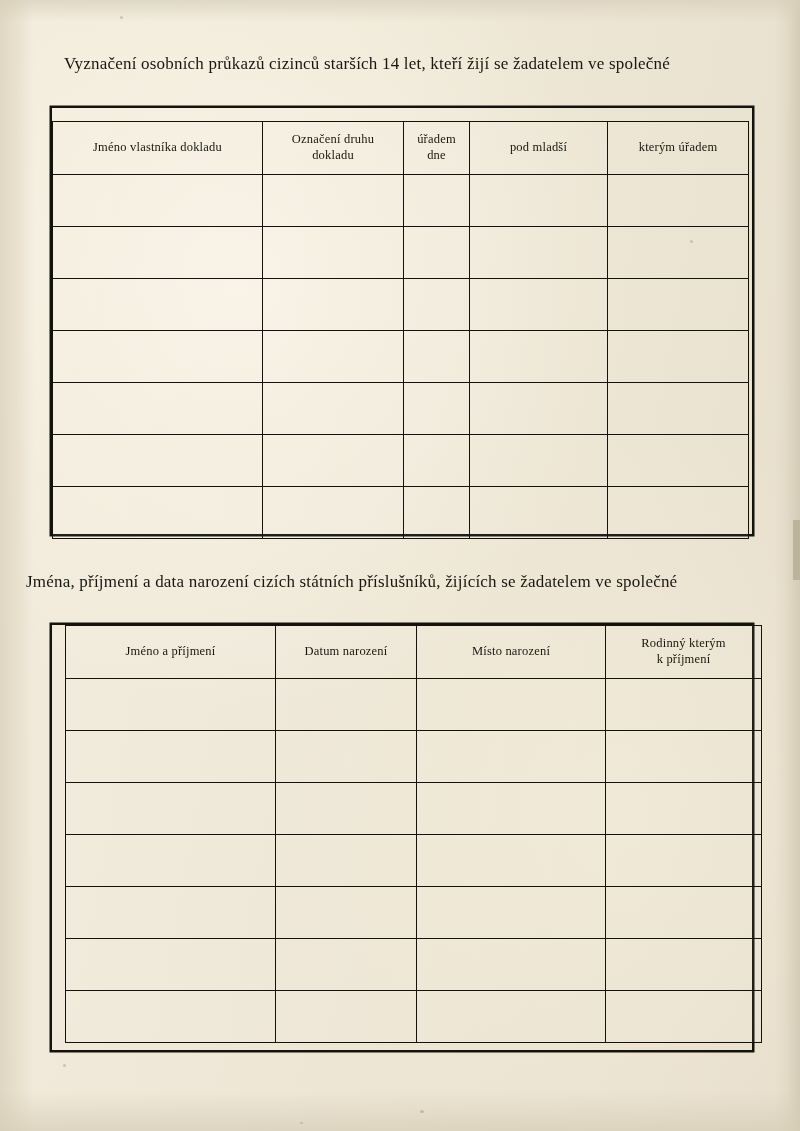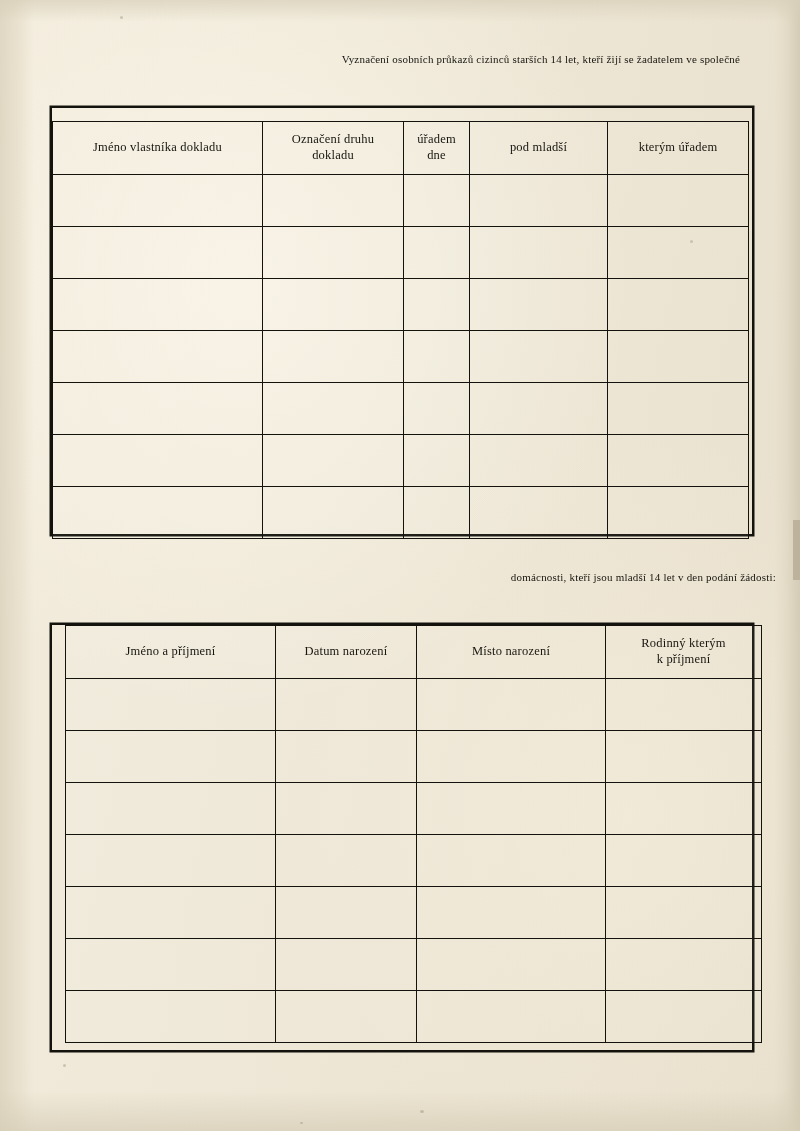--- a/index.html
+++ b/index.html
@@ -62,22 +62,22 @@
   }
 
   .content {
     position: absolute;
     inset: 0;
     z-index: 5;
   }
 
   .section-title {
     position: absolute;
-    text-align: right;
-    font-size: 11px;
+    text-align: left;
+    font-size: 17px;
     letter-spacing: .2px;
     line-height: 1.65;
     color: #171610;
   }
   .section-title .l1 { display: block; }
   .section-title .l2 { display: block; }
 
   #title-1 { left: 64px; top: 50px; width: 676px; }
   #title-2 { left: 26px; top: 568px; width: 750px; }
   #title-1 .l2 { margin-left: 0; }
@@ -223,21 +223,21 @@
         <td></td>
         <td></td>
         <td></td>
         <td></td>
         <td></td>
       </tr>
     </tbody>
   </table>
 
   <div class="section-title" id="title-2">
-    <span class="l2">domácnosti, kteří jsou mladší 14 let v den podání žádosti:</span>
+    <span class="l1">Jména, příjmení a data narození cizích státních příslušníků, žijících se žadatelem ve společné</span>
   </div>
 
   <div class="frame" id="frame-2"></div>
 
   <table class="grid" id="table-2">
     <colgroup>
       <col style="width:210px">
       <col style="width:141px">
       <col style="width:189px">
       <col style="width:156px">

